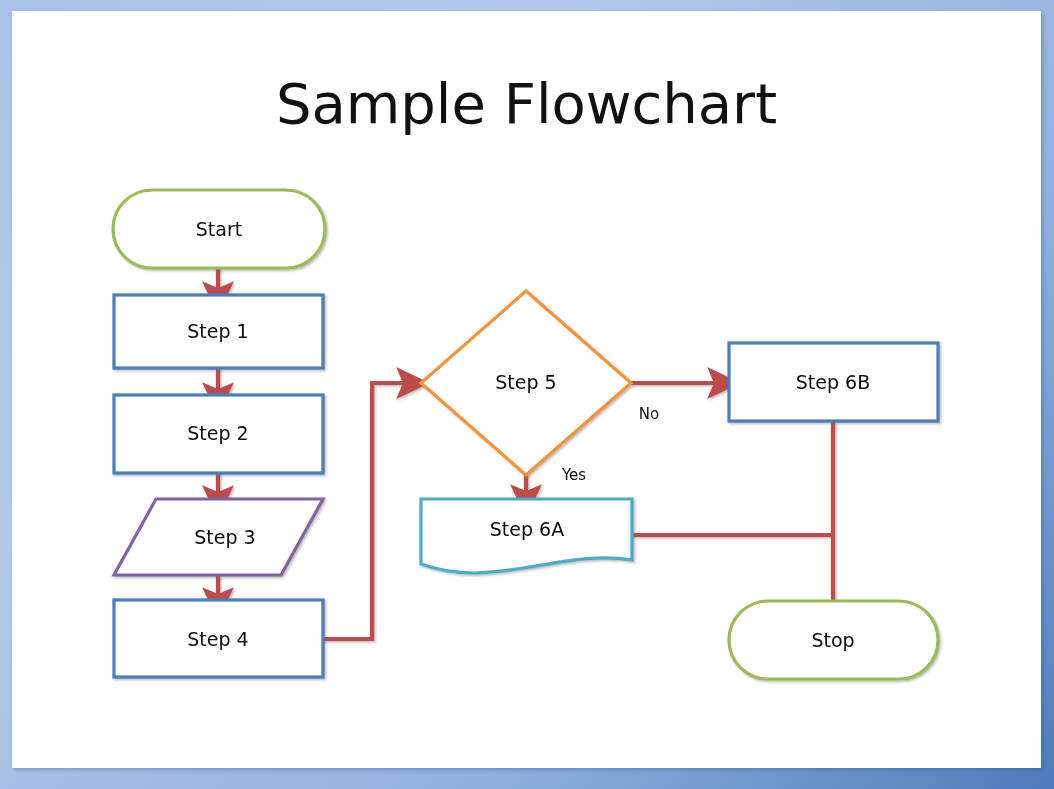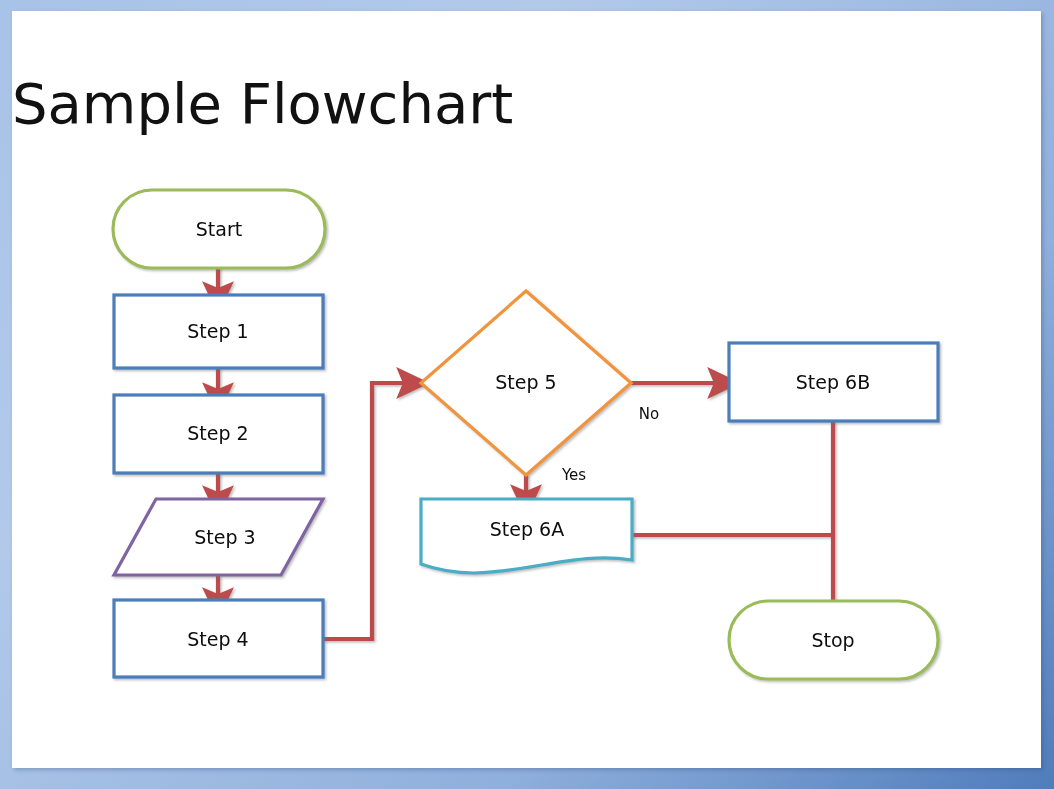--- a/index.html
+++ b/index.html
@@ -34,21 +34,21 @@
     box-shadow: 2px 2px 4px rgba(40,70,120,0.30);
     overflow: hidden;
   }
 
   
   #title {
     position: absolute;
     left: 0;
     top: 60px;
     width: 1029px;
-    text-align: left;
+    text-align: center;
     font-size: 56px;
     font-weight: 400;
     color: #111111;
     letter-spacing: 0px;
     white-space: nowrap;
   }
 
   
   #diagram {
     position: absolute;

